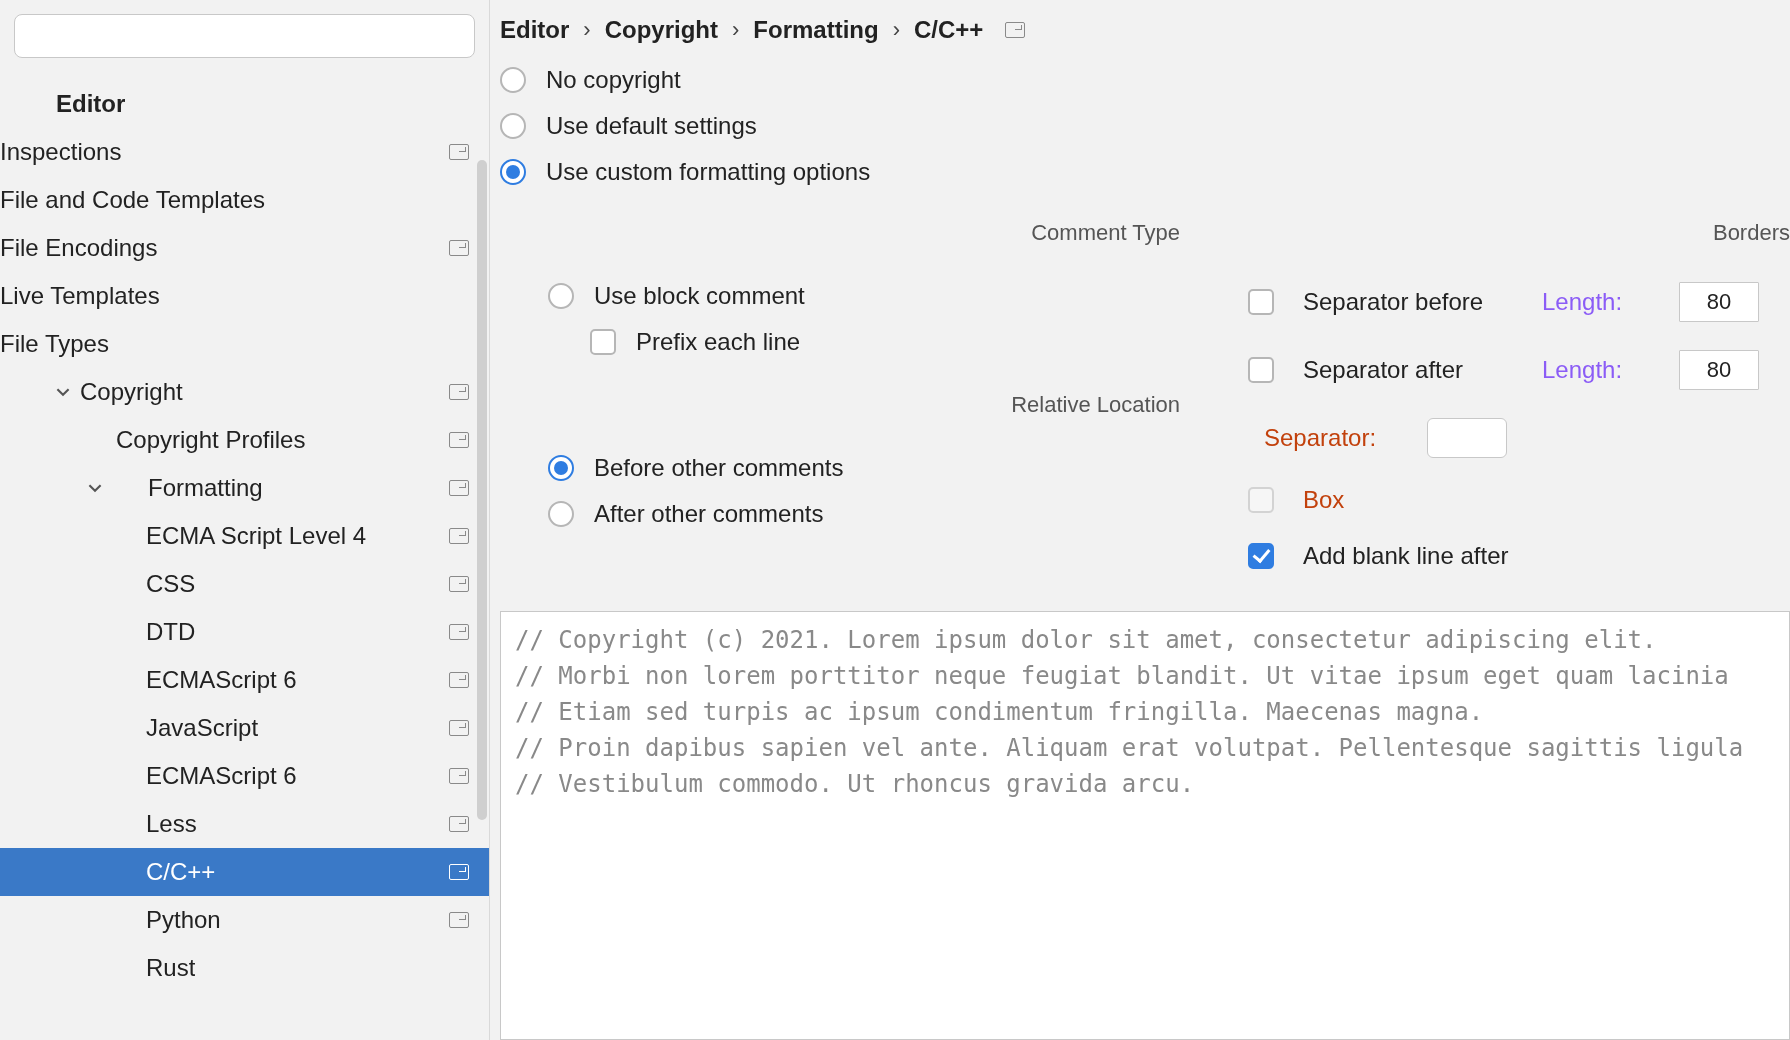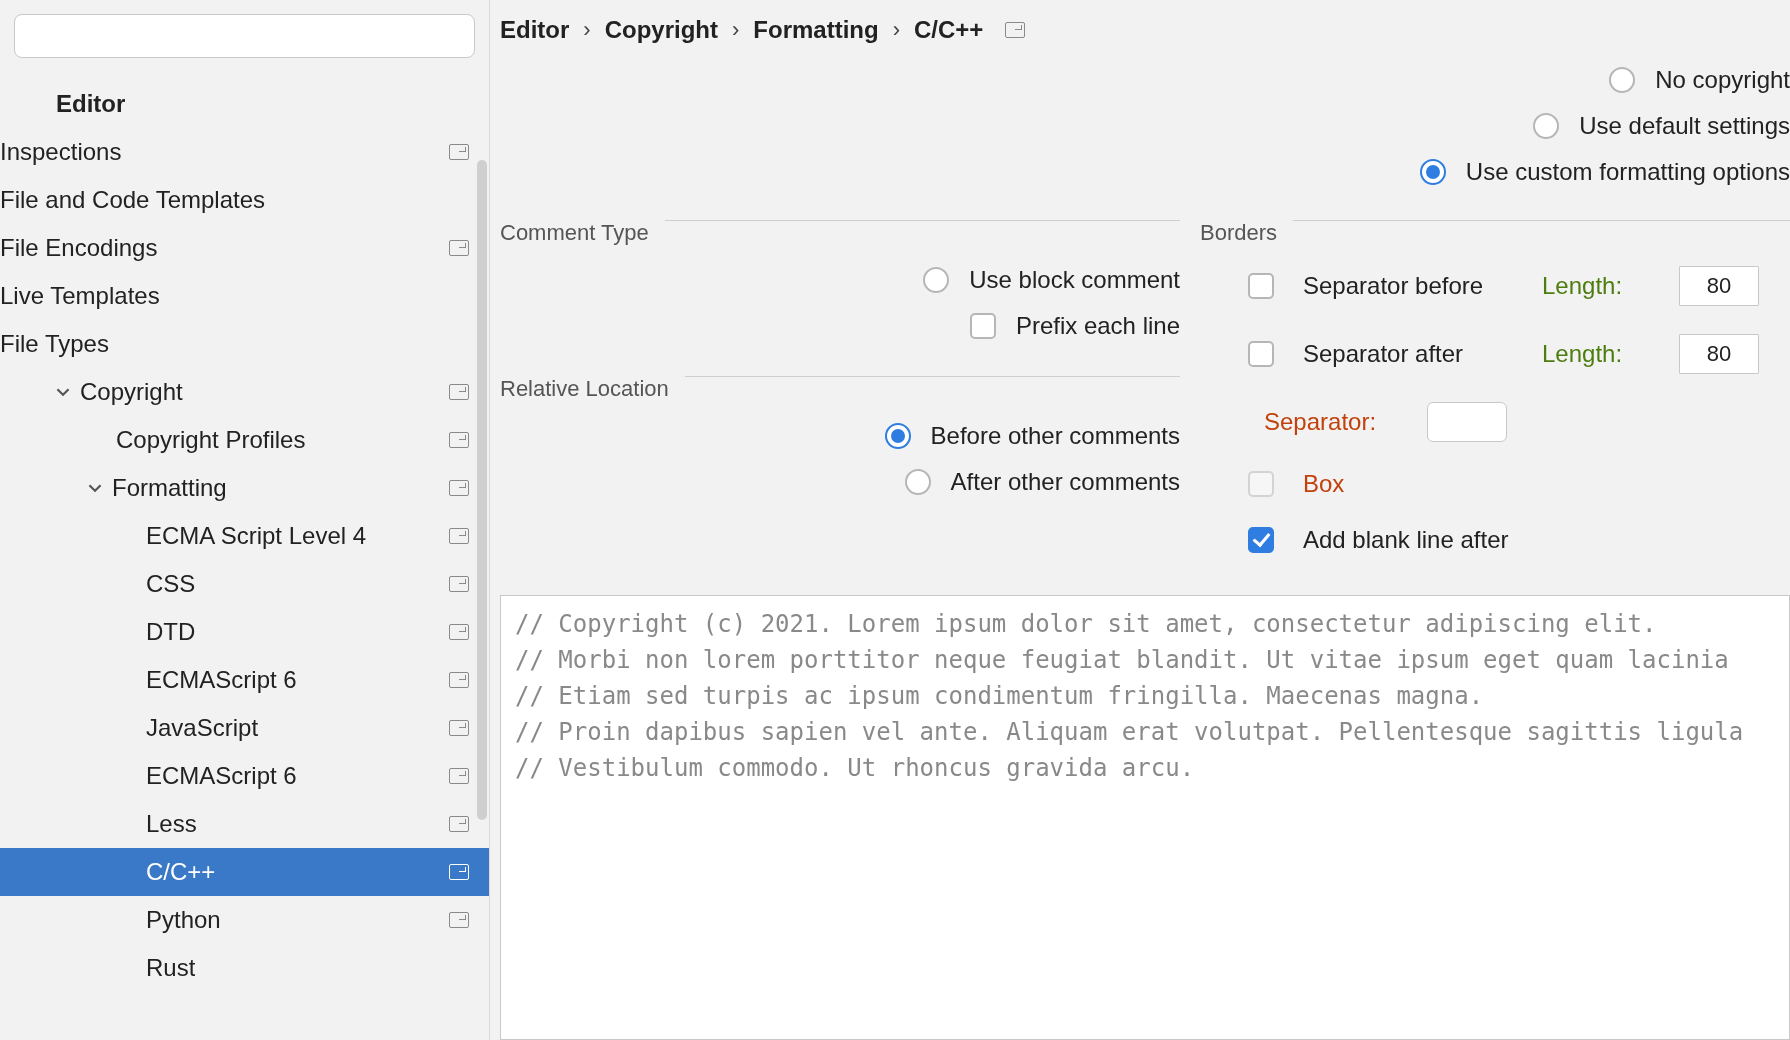--- a/index.html
+++ b/index.html
@@ -78,21 +78,21 @@
     border: 1.5px solid #8a8a8a;
     border-top: none;
     border-left: none;
   }
   .tree-row.selected { background: #3a79c7; color: #fff; }
   .tree-row.selected .badge { border-color: #fff; }
   .tree-row.selected .badge::after { border-color: #fff; }
 
   .depth-0 { padding-left: 56px; font-weight: 700; }
   .depth-1 { }
-  .depth-2 { padding-left: 116px; }
+  .depth-2 { padding-left: 116px; gap: 36px; }
   .depth-3 { padding-left: 146px; }
   .tree-row.with-chev.depth-1 { padding-left: 54px; }
   .tree-row.with-chev.depth-2 { padding-left: 86px; }
 
   .scroll-thumb {
     position: absolute;
     right: 2px;
     top: 160px;
     width: 10px;
     height: 660px;
@@ -129,21 +129,21 @@
   .breadcrumb .bc-badge::after {
     content: "";
     position: absolute;
     top: 2px; right: 2px;
     width: 6px; height: 4px;
     border: 1.5px solid #8a8a8a;
     border-top: none; border-left: none;
   }
 
   .radio-col { padding-left: 10px; display: flex; flex-direction: column; gap: 18px; font-size: 24px; }
-  .radio-row, .check-row { display: flex; align-items: center; gap: 20px; justify-content: flex-end; }
+  .radio-row, .check-row { display: flex; align-items: center; gap: 20px; }
 
   .radio {
     width: 26px; height: 26px; border-radius: 50%;
     border: 2px solid #b6b6b6; background: #fff;
     display: inline-flex; align-items: center; justify-content: center;
     flex-shrink: 0;
   }
   .radio.checked { border-color: #2f7de1; }
   .radio.checked::after {
     content: ""; width: 14px; height: 14px; border-radius: 50%;
@@ -163,30 +163,30 @@
     border: solid #fff; border-width: 0 3px 3px 0;
     transform: rotate(40deg) translate(-1px,-2px);
   }
   .checkbox.disabled { border-color: #d3d3d3; background: #f6f6f6; }
 
   .section-row { display: flex; gap: 20px; padding: 34px 0 0 10px; }
   .section-col-left { flex: 0 0 680px; }
   .section-col-right { flex: 1; }
 
   .group-title {
-    display: flex; align-items: flex-start; gap: 16px;
-    font-size: 22px; color: #555; margin-bottom: 20px;
+    display: flex; align-items: flex-end; gap: 16px;
+    font-size: 22px; color: #555; margin-bottom: 20px; flex-direction: column;
   }
   .group-title .line { flex: 1; height: 1px; background: #cfcfcf; }
 
   .indent-1 { padding-left: 48px; display: flex; flex-direction: column; gap: 18px; font-size: 24px; }
   .indent-2 { padding-left: 42px; }
 
   .border-row { display: flex; align-items: center; gap: 29px; font-size: 24px; margin-bottom: 28px; }
-  .border-row .rlabel { color: #4d7c0f; }
+  .border-row .rlabel { color: #8b5cf6; }
   .len-label { width: 108px; }
   .num-input {
     width: 80px; height: 40px;
     border: 1px solid #c8c8c8; border-radius: 1px;
     background: #fff; text-align: center; font-size: 22px;
     color: #222;
   }
   .sep-input {
     width: 80px; height: 40px;
     border: 1px solid #c8c8c8; border-radius: 6px;

